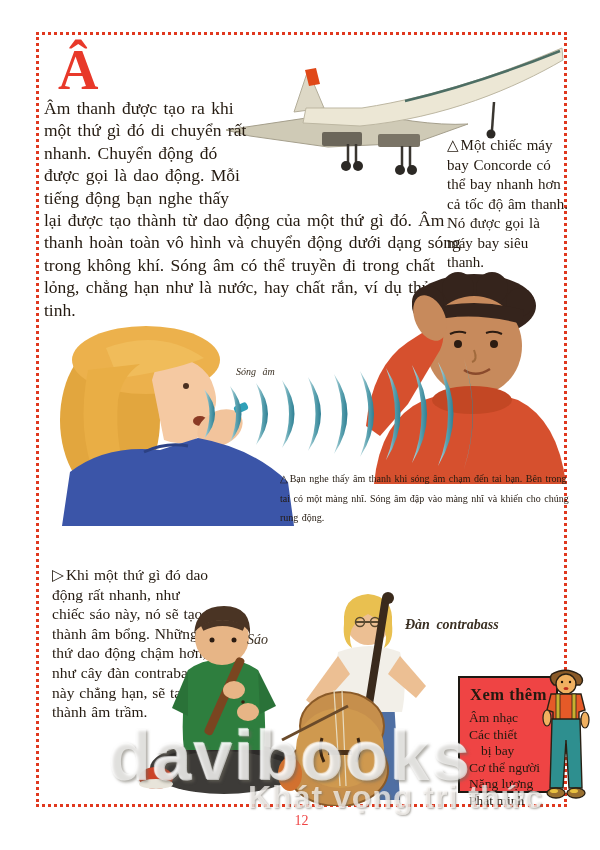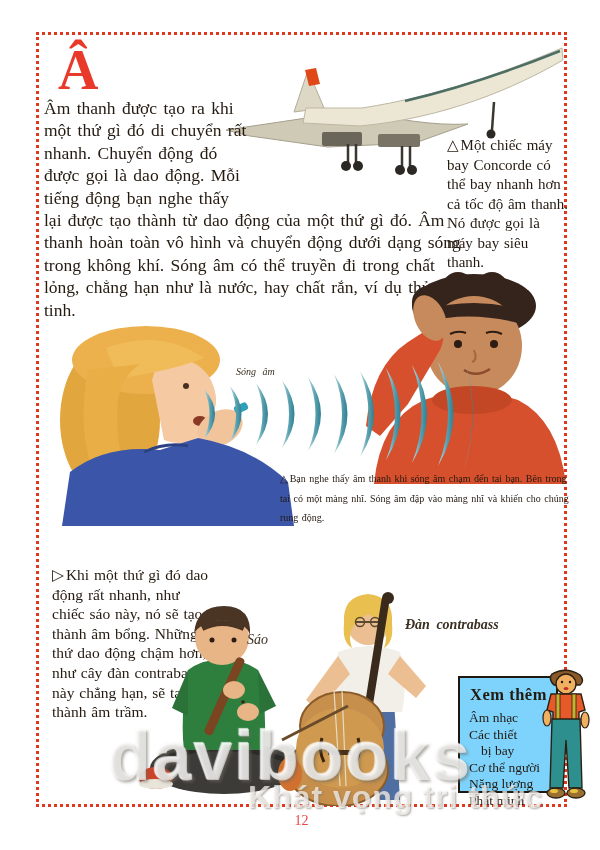--- a/index.html
+++ b/index.html
@@ -76,21 +76,21 @@
   }
   .bass-wrap { left: 276px; top: 590px; width: 168px; height: 216px; }
   .bass-label {
     left: 405px; top: 617px;
     font-style: italic; font-size: 14px; color: #3a2f22; word-spacing: 3px; font-weight: bold;
   }
 
   
   .see-also {
     left: 458px; top: 676px; width: 100px; height: 117px;
-    border: 2px solid #1d1812; background: #7dd3fc;
+    border: 2px solid #1d1812; background: #ef4444;
     padding: 5px 0 0 9px;
   }
   .see-also .box-title {
     font-weight: bold; font-size: 16.5px; text-align: center;
     margin: 2px 8px 5px 0; letter-spacing: 0.5px;
   }
   .see-also .item { font-size: 13.5px; line-height: 16.5px; white-space: nowrap; }
   .see-also .item.indented { padding-left: 12px; }
 
   .cartoon-boy-wrap { left: 539px; top: 666px; width: 54px; height: 136px; }

